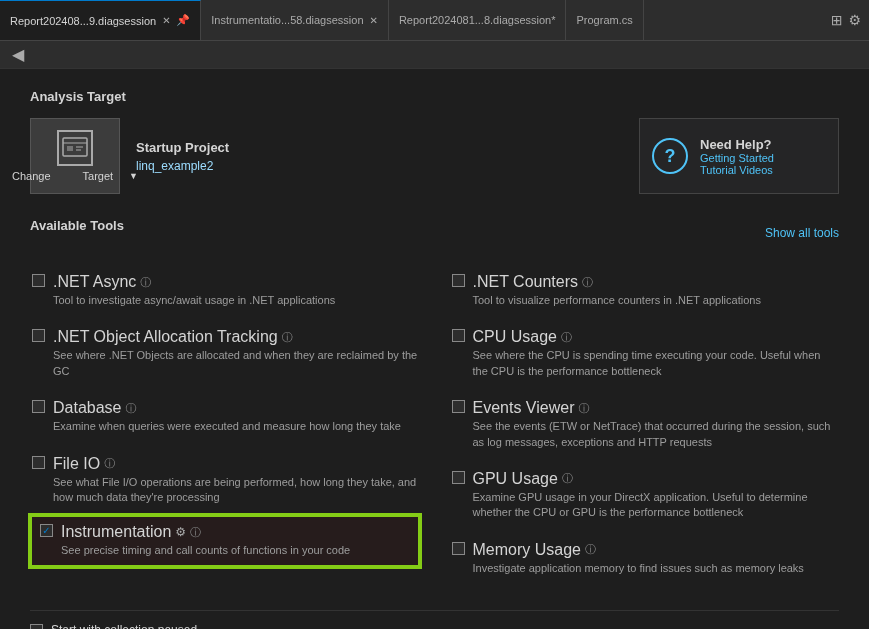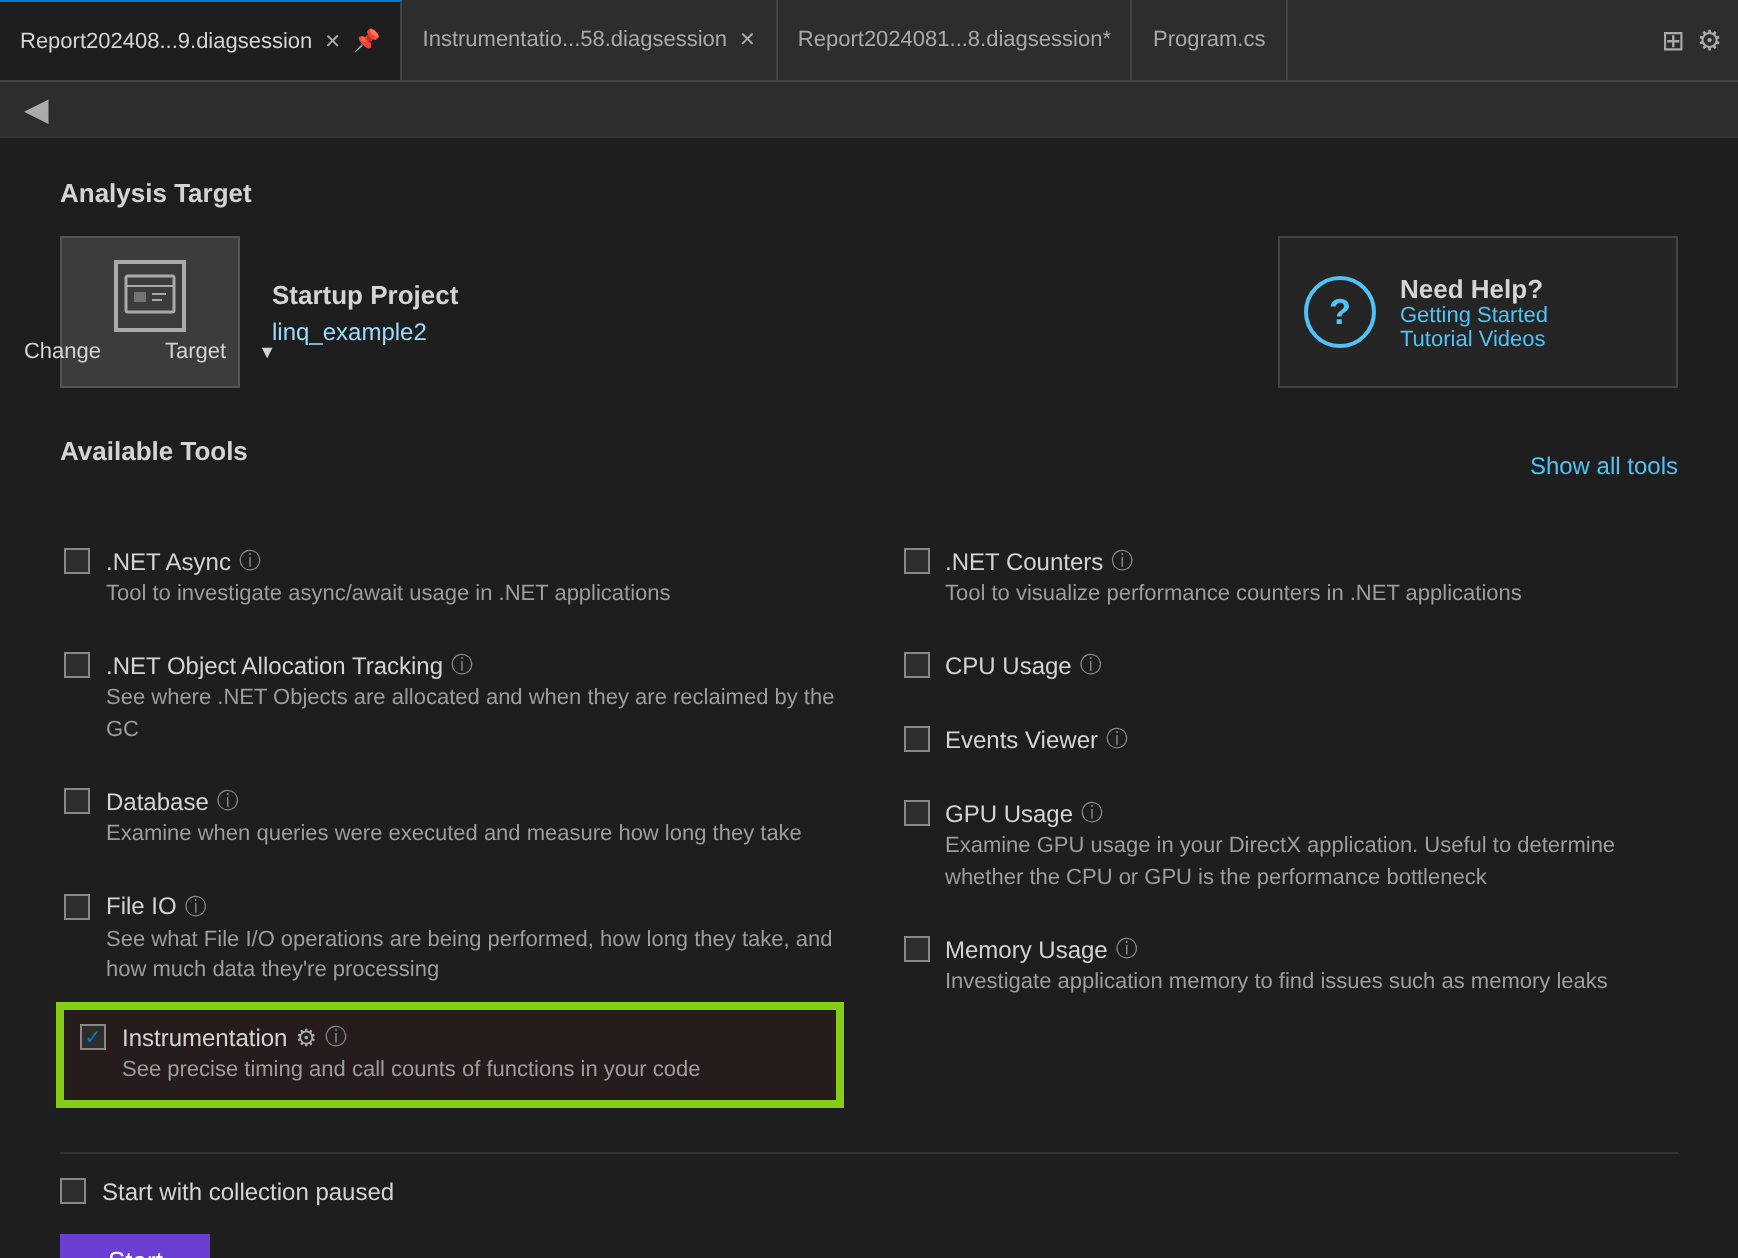--- a/index.html
+++ b/index.html
@@ -249,21 +249,21 @@
     .tool-content {}
 
     .tool-name-row {
       display: flex;
       align-items: center;
       gap: 4px;
       margin-bottom: 2px;
     }
 
     .tool-name {
-      font-size: 12px;
+      font-size: 16px;
       color: #d4d4d4;
       font-weight: 500;
     }
 
     .tool-info-icon {
       color: #888;
       font-size: 11px;
       cursor: pointer;
     }
 
@@ -466,30 +466,32 @@
         </div>
       </div>
 
       <div class="tool-item">
         <div class="tool-checkbox"></div>
         <div class="tool-content">
           <div class="tool-name-row">
             <span class="tool-name">CPU Usage</span>
             <span class="tool-info-icon">ⓘ</span>
           </div>
+          <div class="tool-description">See where the CPU is spending time executing your code. Useful when the CPU is the performance bottleneck</div>
         </div>
       </div>
 
       <div class="tool-item">
         <div class="tool-checkbox"></div>
         <div class="tool-content">
           <div class="tool-name-row">
             <span class="tool-name">Events Viewer</span>
             <span class="tool-info-icon">ⓘ</span>
           </div>
+          <div class="tool-description">See the events (ETW or NetTrace) that occurred during the session, such as log messages, exceptions and HTTP requests</div>
         </div>
       </div>
 
       <div class="tool-item">
         <div class="tool-checkbox"></div>
         <div class="tool-content">
           <div class="tool-name-row">
             <span class="tool-name">GPU Usage</span>
             <span class="tool-info-icon">ⓘ</span>
           </div>

